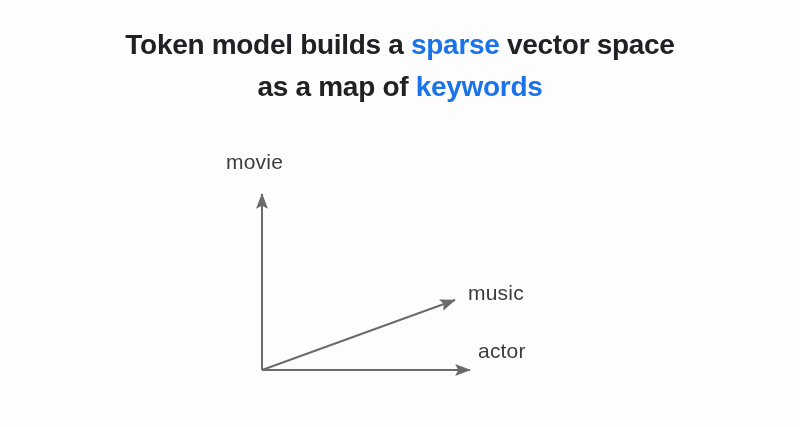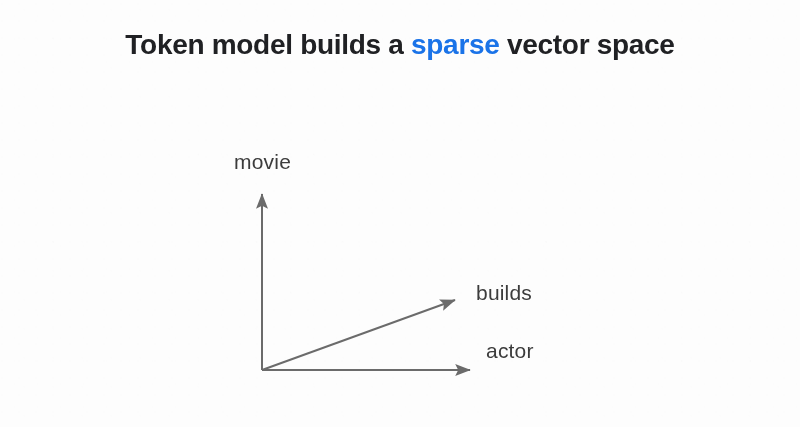--- a/index.html
+++ b/index.html
@@ -68,54 +68,54 @@
   }
 
   .axis-label {
     position: absolute;
     font-family: "Liberation Sans", sans-serif;
     font-size: 21px;
     font-weight: normal;
     color: #3c3c3c;
     white-space: nowrap;
     letter-spacing: 0.2px;
-    margin-left: 8px;
   }
   .label-movie { left: 46px;  top: 10px; }
   .label-music { left: 288px; top: 141px; }
   .label-actor { left: 298px; top: 199px; }
 </style>
 </head>
 <body>
 
 <div class="slide">
 
   <div class="noise-layer"></div>
 
   <div class="title-block">
     <div class="title-line"><span>Token model builds a </span><span class="hl">sparse</span><span> vector space</span></div>
+    <div class="title-line"><span>as a map of </span><span class="hl">keywords</span></div>
   </div>
 
   <div class="diagram">
 
     <svg width="440" height="265" viewBox="0 0 440 265">
       <defs>
         <marker id="arrow" markerWidth="9" markerHeight="9" refX="7.4" refY="3.2" orient="auto" markerUnits="strokeWidth">
           <path d="M0,0.2 L7.8,3.2 L0,6.2 L1.5,3.2 Z" fill="#6b6b6b"></path>
         </marker>
       </defs>
 
       <line x1="82" y1="230" x2="82" y2="54" stroke="#6b6b6b" stroke-width="2" marker-end="url(#arrow)"></line>
 
       <line x1="82" y1="230" x2="290" y2="230" stroke="#6b6b6b" stroke-width="2" marker-end="url(#arrow)"></line>
 
       <line x1="82" y1="230" x2="275" y2="160" stroke="#6b6b6b" stroke-width="2" marker-end="url(#arrow)"></line>
     </svg>
 
     <div class="axis-label label-movie">movie</div>
 
-    <div class="axis-label label-music">builds</div>
+    <div class="axis-label label-music">music</div>
 
     <div class="axis-label label-actor">actor</div>
 
   </div>
 
 </div>
 
 </body></html>

